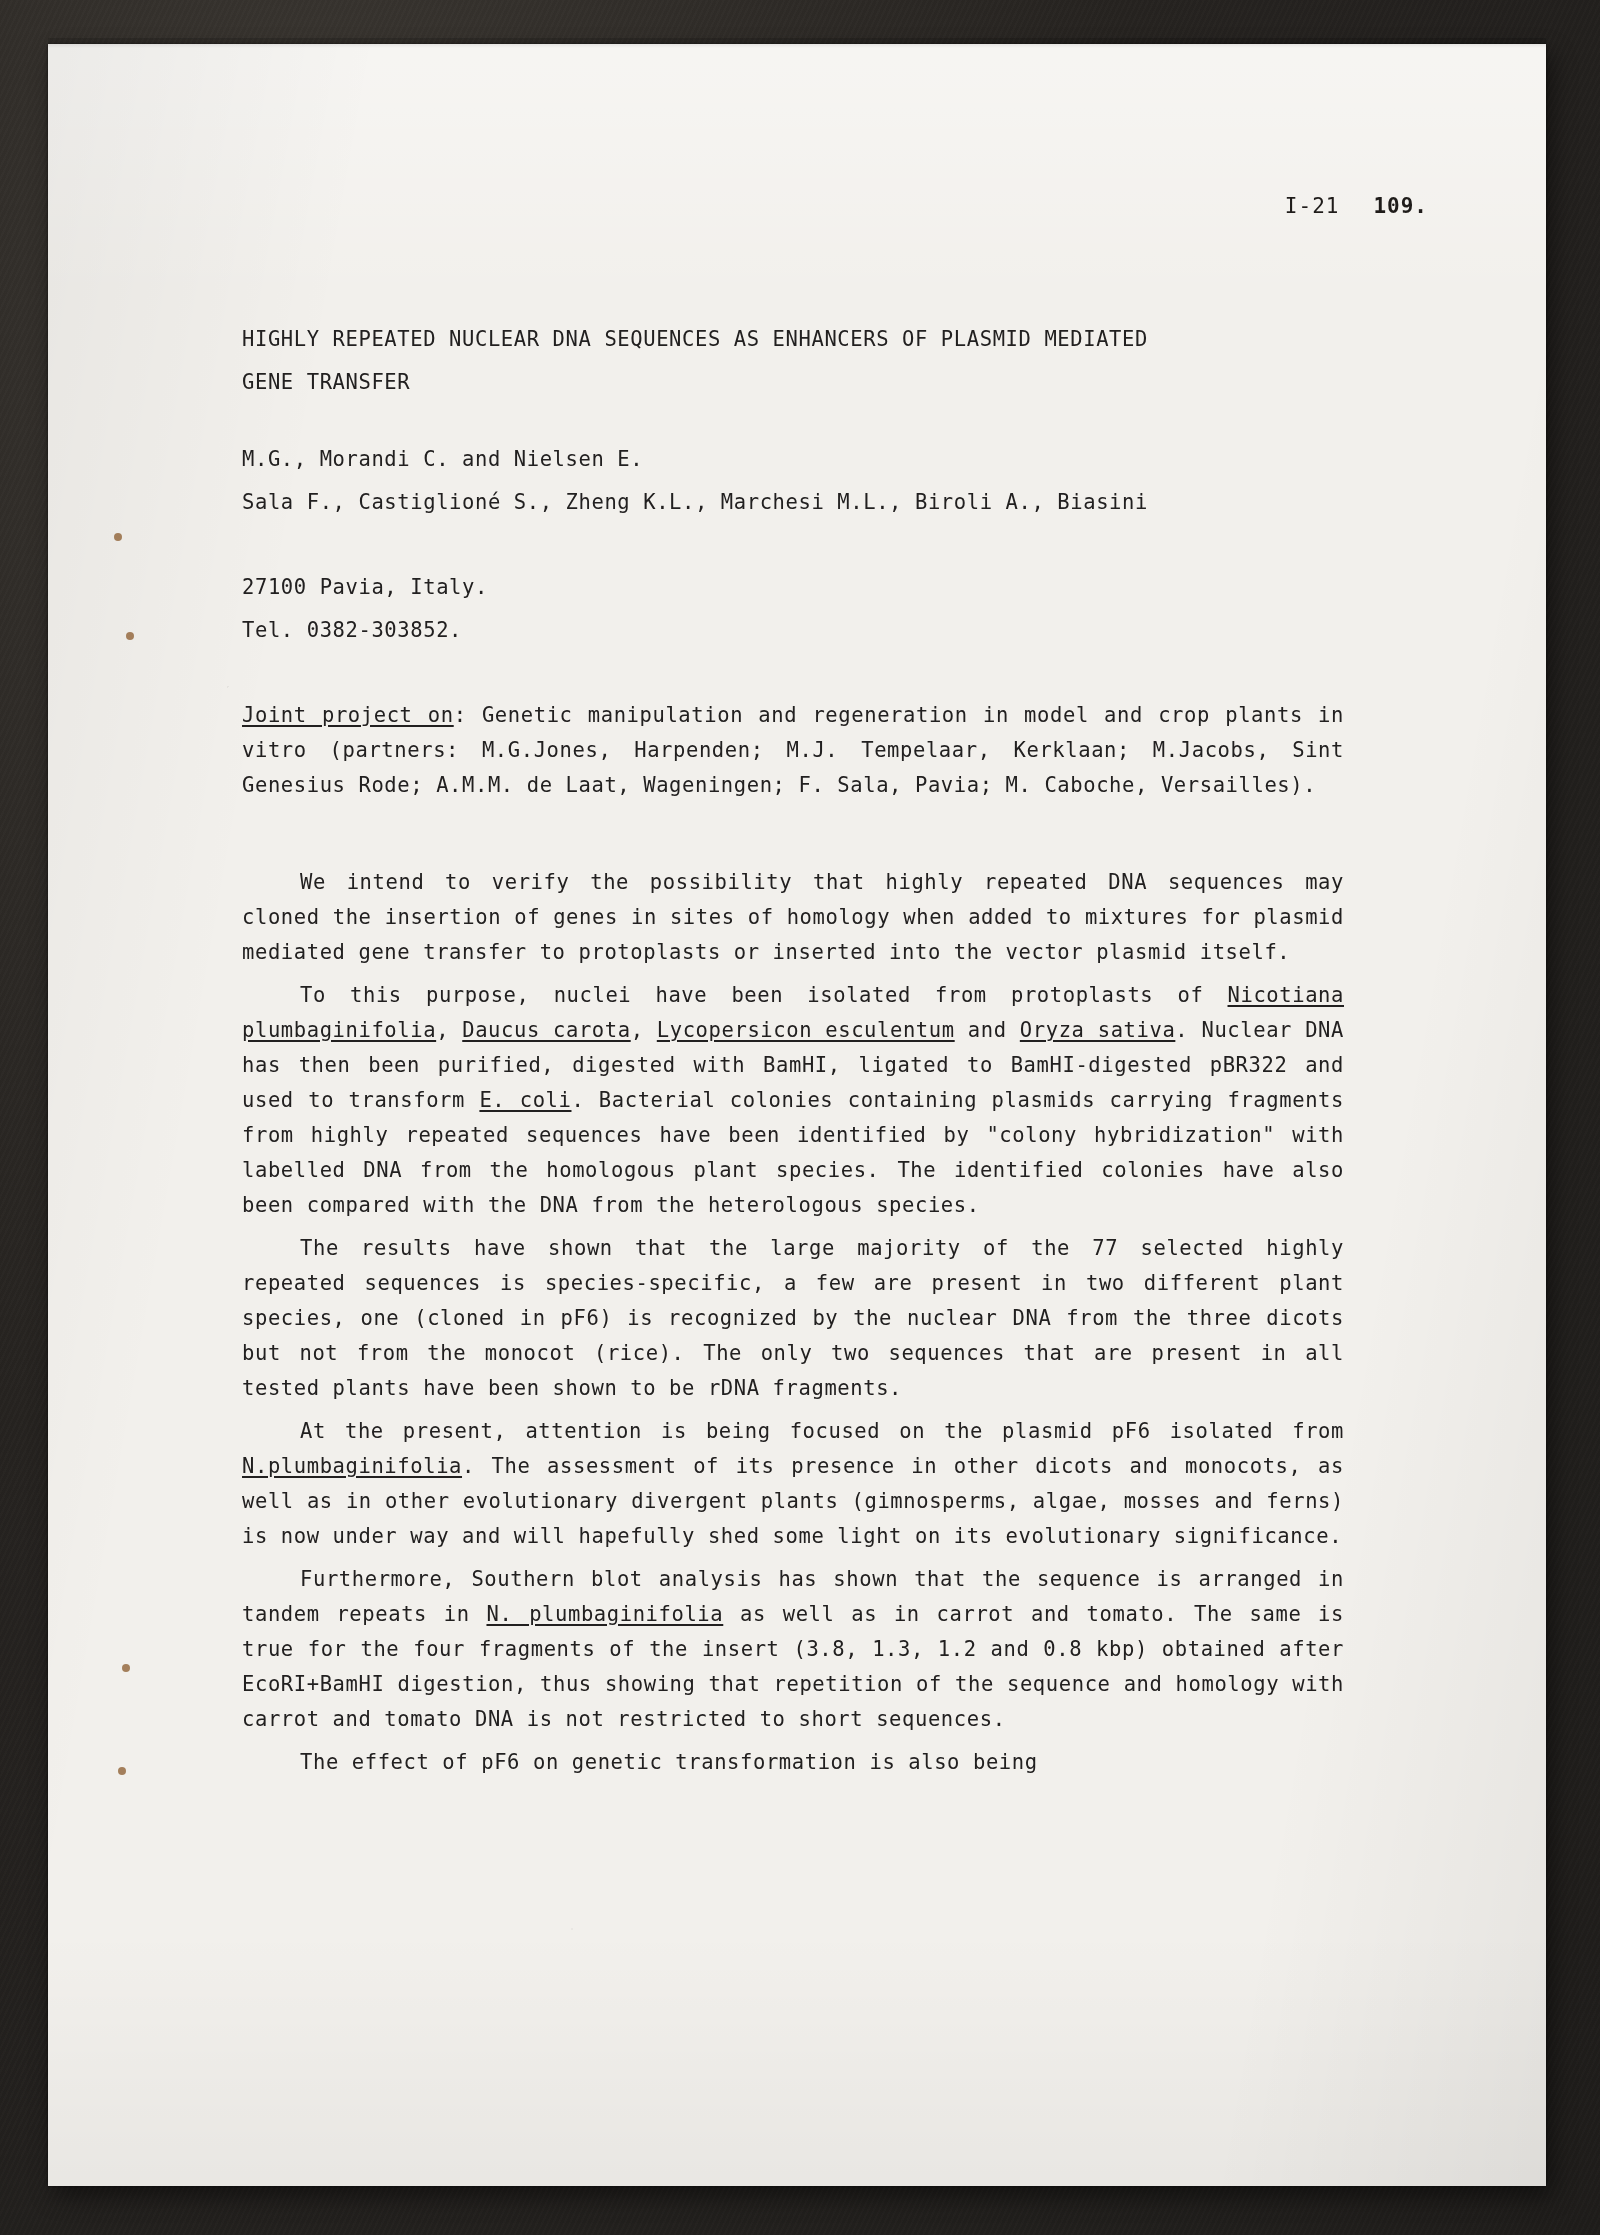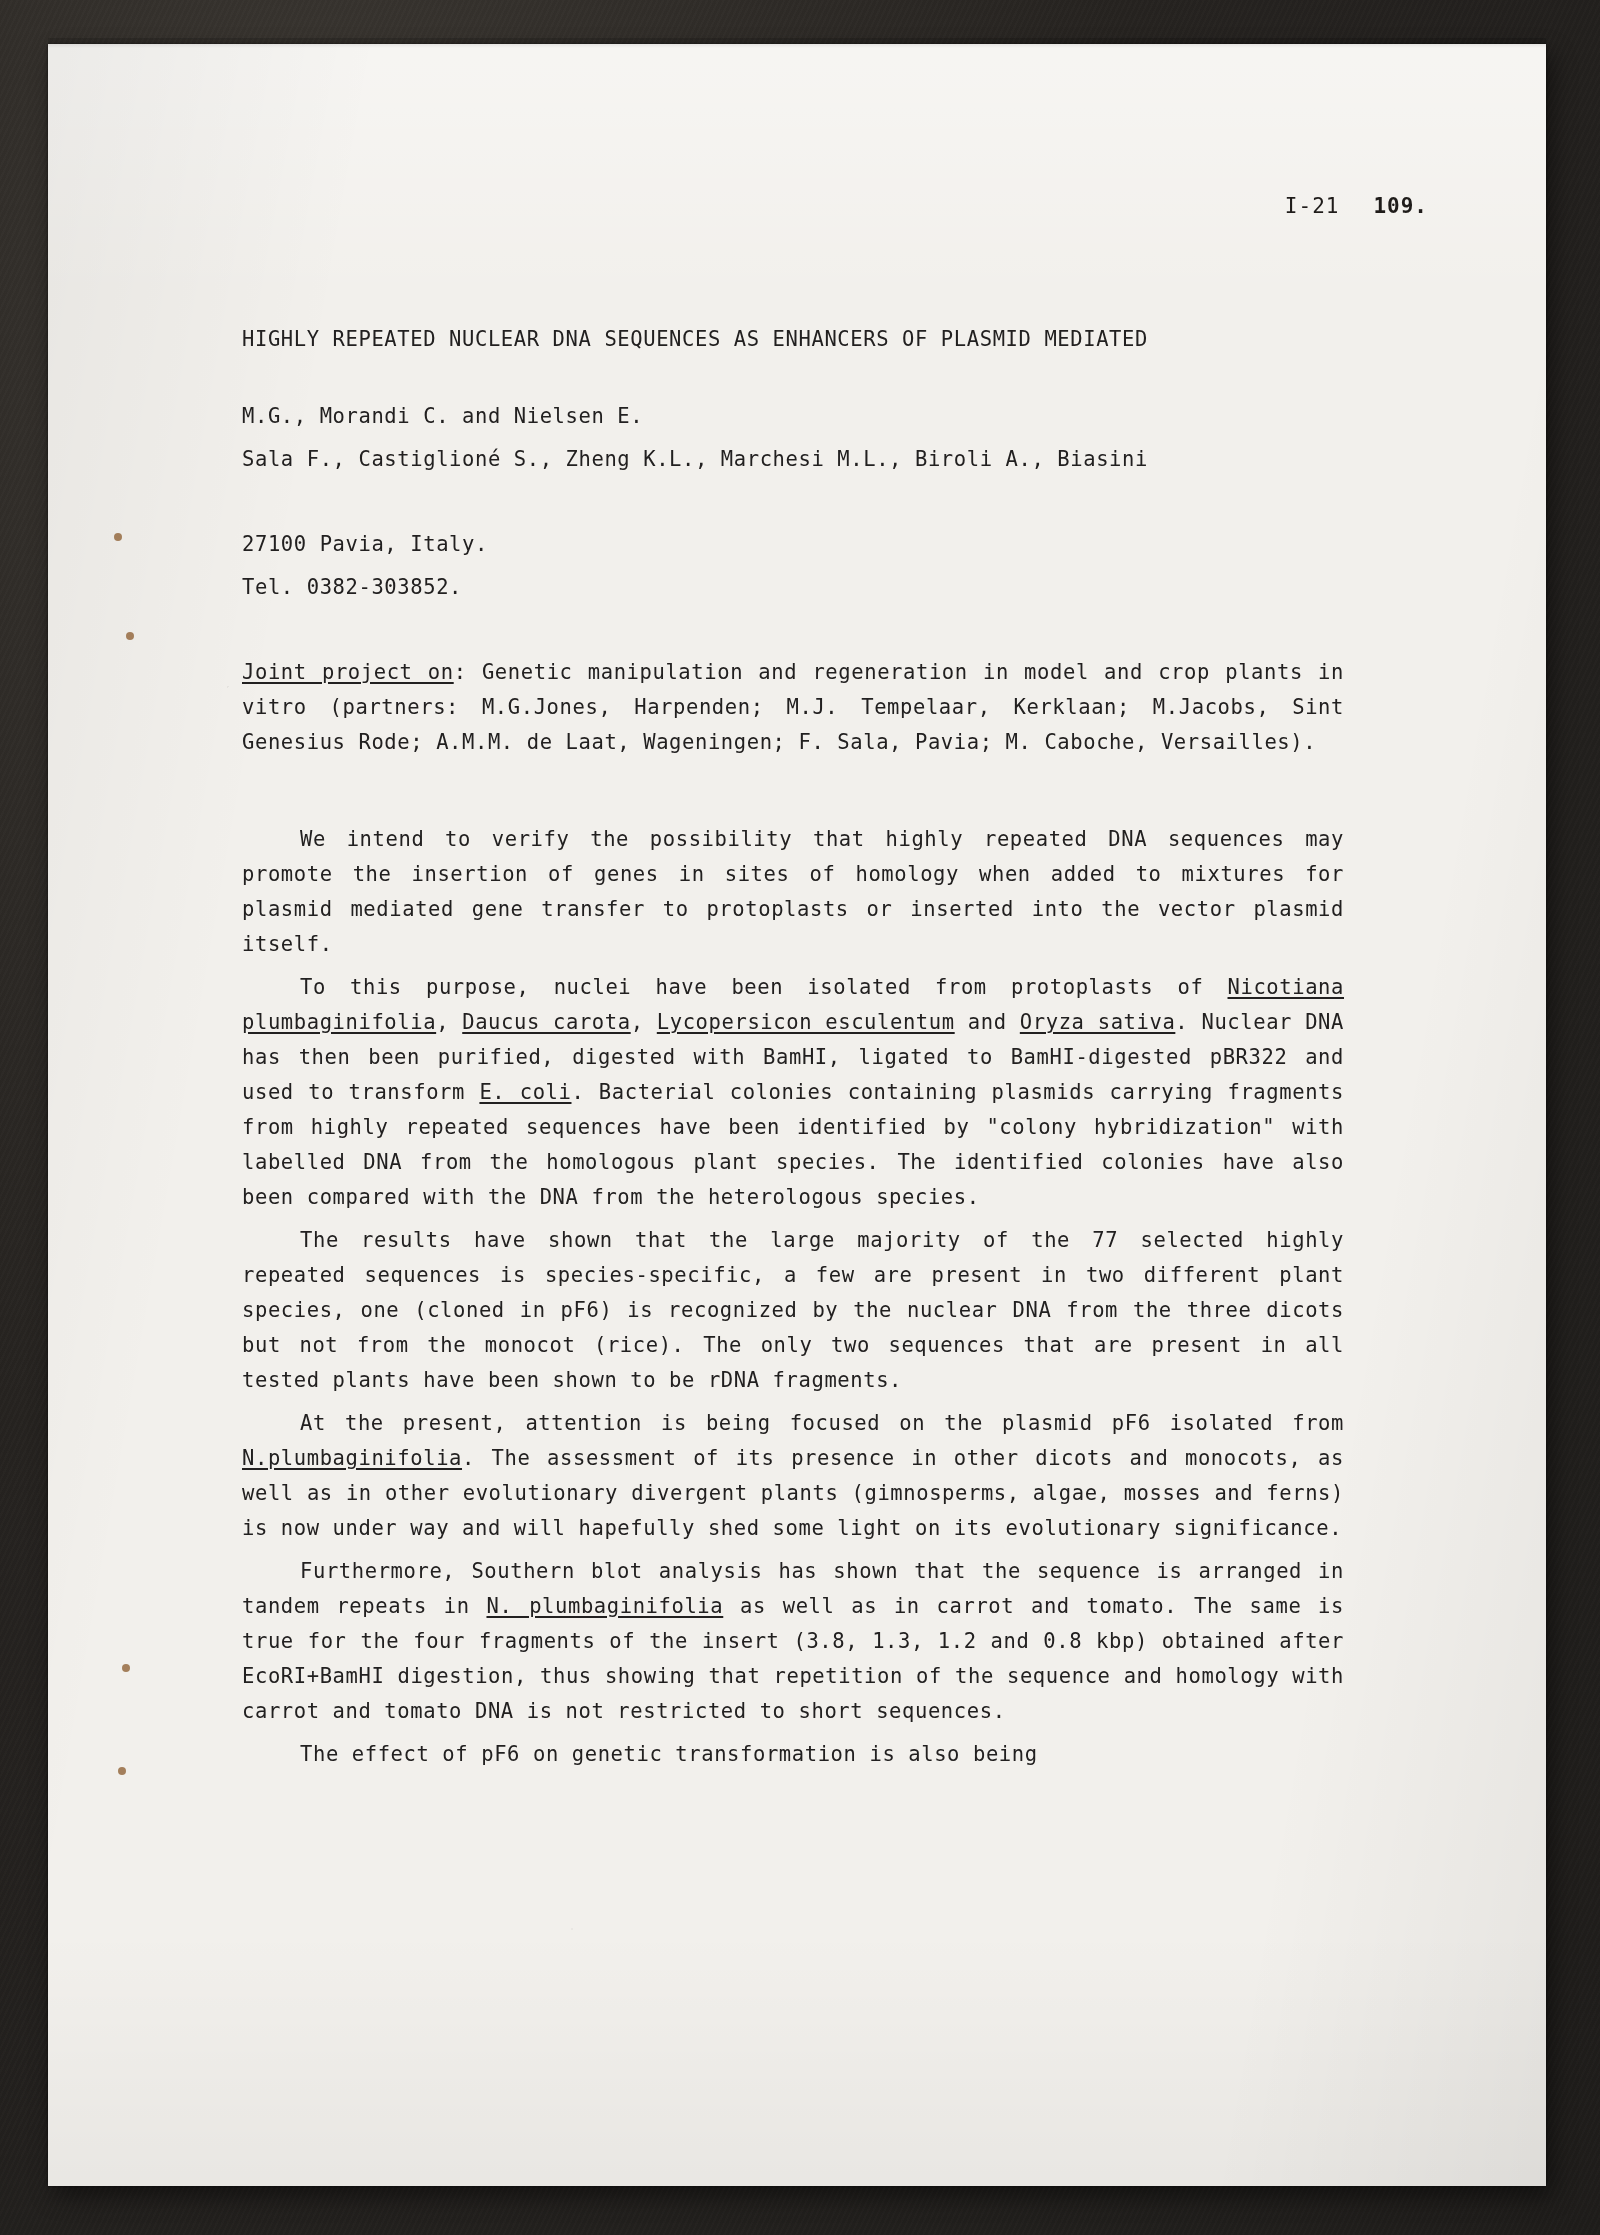--- a/index.html
+++ b/index.html
@@ -141,38 +141,39 @@
 
   <div class="content">
 
     <div class="folio">
       <span class="folio-left">I-21</span><span class="folio-right">109.</span>
     </div>
 
     <div class="body-block">
 
       <div class="line title">HIGHLY REPEATED NUCLEAR DNA SEQUENCES AS ENHANCERS OF PLASMID MEDIATED</div>
+      <div class="line title">GENE TRANSFER</div>
 
       <div class="gap-md"></div>
 
       <div class="line">M.G., Morandi C. and Nielsen E.</div>
       <div class="line">Sala F., Castiglioné S., Zheng K.L., Marchesi M.L., Biroli A., Biasini</div>
 
       <div class="gap-md"></div>
 
       <div class="line">27100 Pavia, Italy.</div>
       <div class="line">Tel. 0382-303852.</div>
 
       <div class="gap-md"></div>
 
       <p class="just"><u>Joint project on</u><span>: Genetic manipulation and regeneration in model and crop plants in vitro (partners: M.G.Jones, Harpenden; M.J. Tempelaar, Kerklaan; M.Jacobs, Sint Genesius Rode; A.M.M. de Laat, Wageningen; F. Sala, Pavia; M. Caboche, Versailles).</span></p>
 
       <div class="gap-lg"></div>
 
-      <p class="just indent">We intend to verify the possibility that highly repeated DNA sequences may promote the insertion of genes in sites of homology when added to mixtures for plasmid mediated gene transfer to protoplasts or inserted into the vector plasmid itself.</p>
+      <p class="just indent">We intend to verify the possibility that highly repeated DNA sequences may cloned the insertion of genes in sites of homology when added to mixtures for plasmid mediated gene transfer to protoplasts or inserted into the vector plasmid itself.</p>
       <p class="just indent">To this purpose, nuclei have been isolated from protoplasts of <u>Nicotiana plumbaginifolia</u>, <u>Daucus carota</u>, <u>Lycopersicon esculentum</u> and <u>Oryza sativa</u>. Nuclear DNA has then been purified, digested with BamHI, ligated to BamHI-digested pBR322 and used to transform <u>E. coli</u>. Bacterial colonies containing plasmids carrying fragments from highly repeated sequences have been identified by "colony hybridization" with labelled DNA from the homologous plant species. The identified colonies have also been compared with the DNA from the heterologous species.</p>
       <p class="just indent">The results have shown that the large majority of the 77 selected highly repeated sequences is species-specific, a few are present in two different plant species, one (cloned in pF6) is recognized by the nuclear DNA from the three dicots but not from the monocot (rice). The only two sequences that are present in all tested plants have been shown to be rDNA fragments.</p>
       <p class="just indent">At the present, attention is being focused on the plasmid pF6 isolated from <u>N.plumbaginifolia</u>. The assessment of its presence in other dicots and monocots, as well as in other evolutionary divergent plants (gimnosperms, algae, mosses and ferns) is now under way and will hapefully shed some light on its evolutionary significance.</p>
       <p class="just indent">Furthermore, Southern blot analysis has shown that the sequence is arranged in tandem repeats in <u>N. plumbaginifolia</u> as well as in carrot and tomato. The same is true for the four fragments of the insert (3.8, 1.3, 1.2 and 0.8 kbp) obtained after EcoRI+BamHI digestion, thus showing that repetition of the sequence and homology with carrot and tomato DNA is not restricted to short sequences.</p>
       <p class="just indent">The effect of pF6 on genetic transformation is also being</p>
 
     </div>
 
   </div>
 

